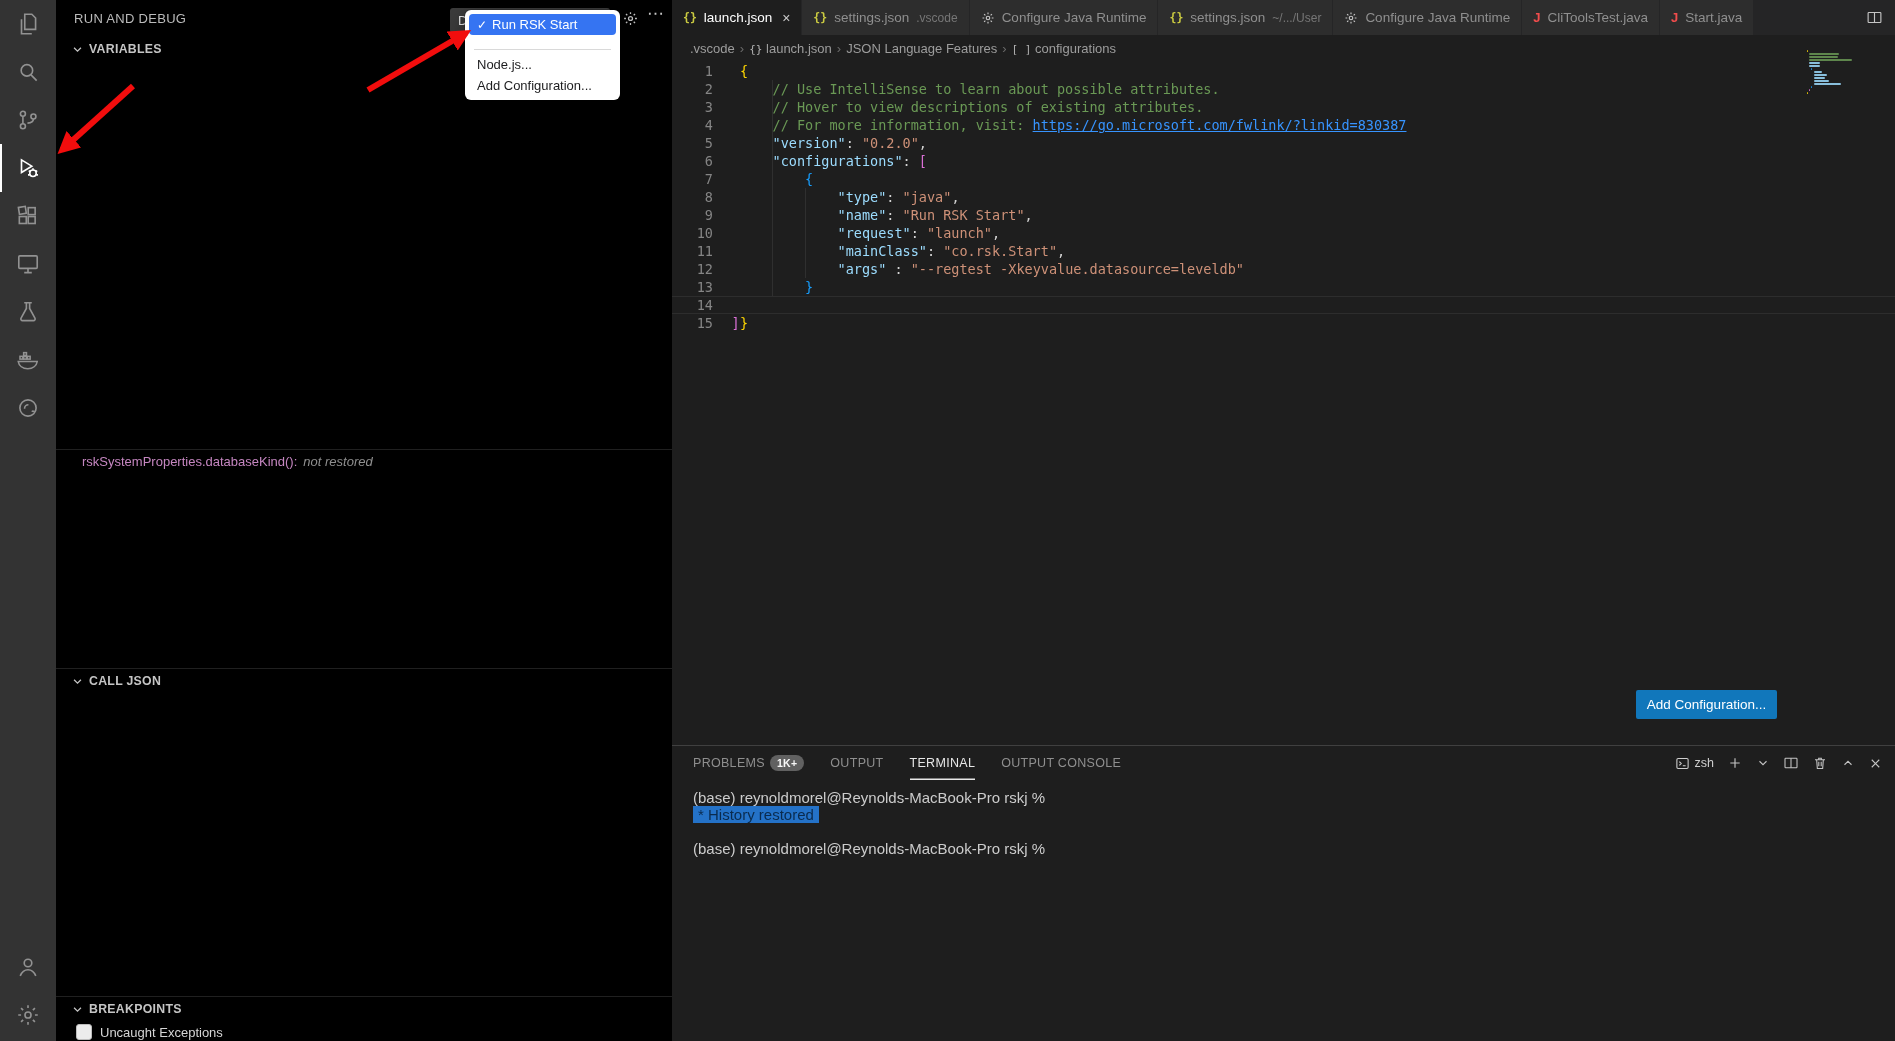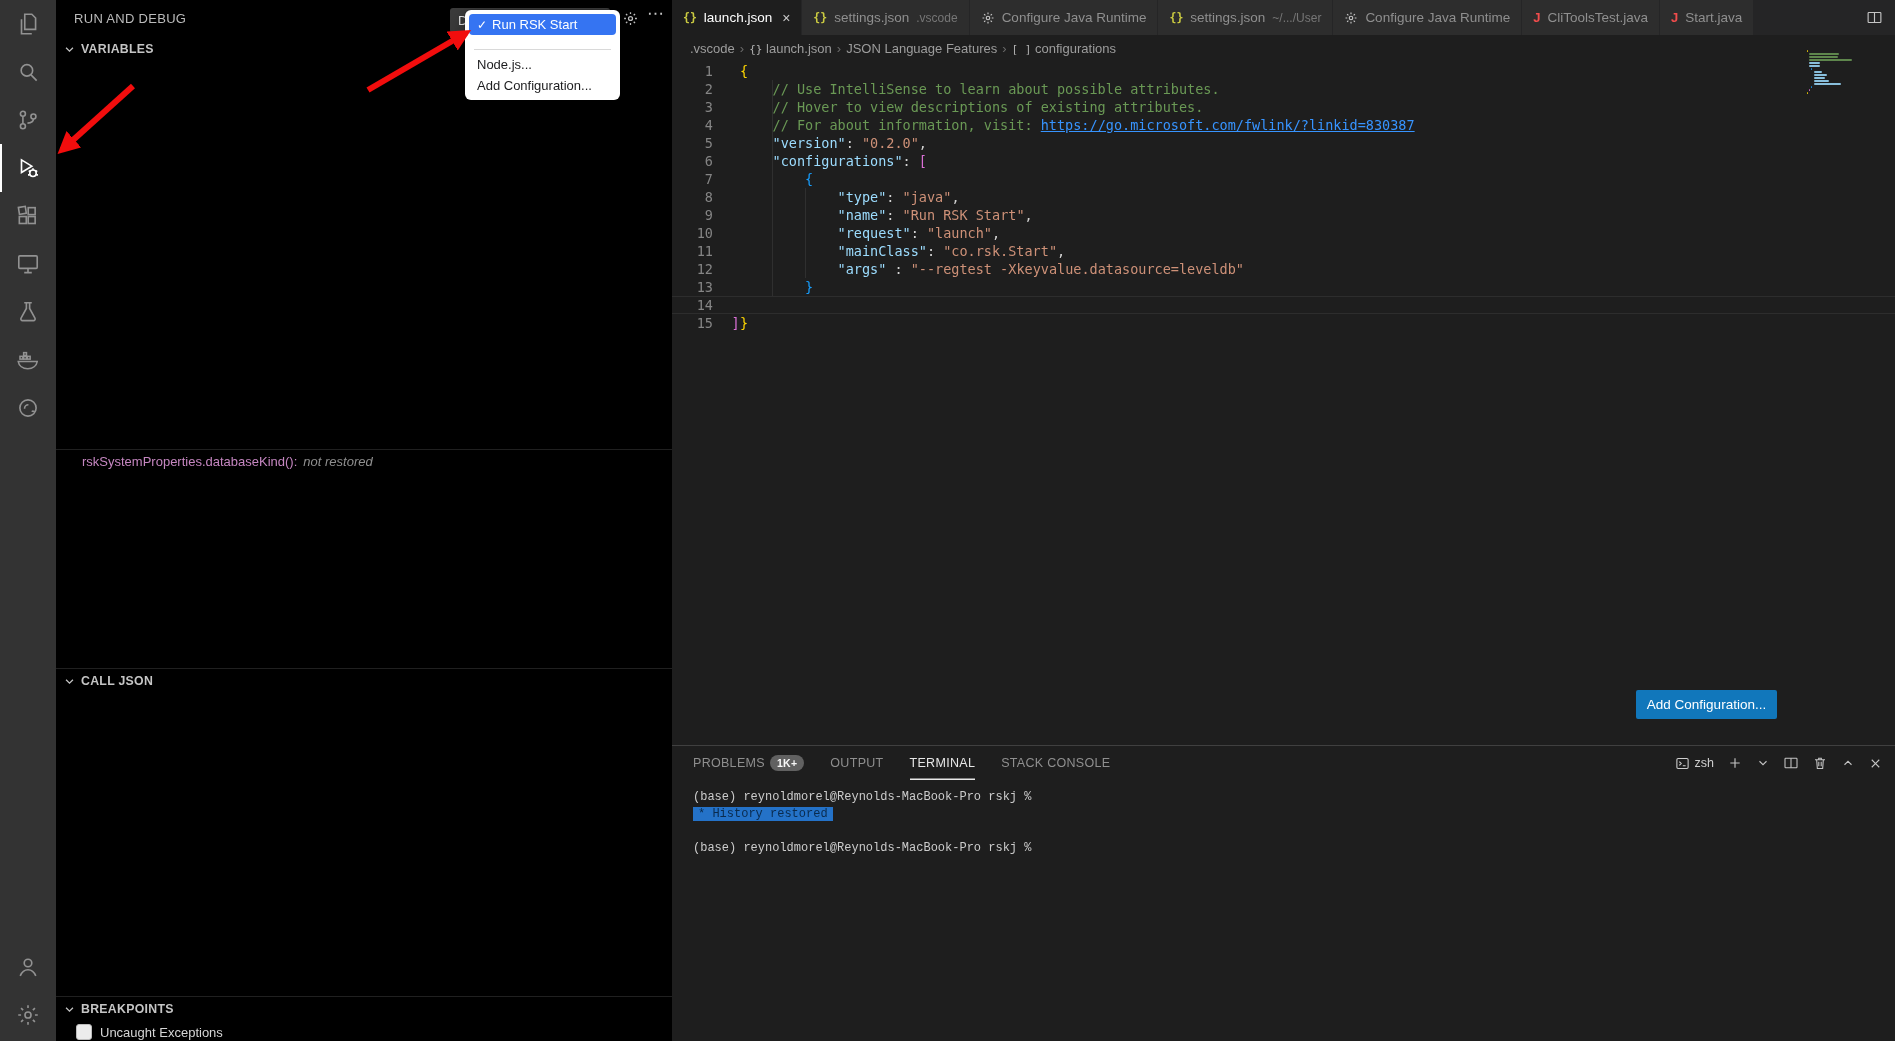--- a/index.html
+++ b/index.html
@@ -21,21 +21,21 @@
                 color:#eeeeee;font-size:13px;line-height:25px;padding-left:8px;box-sizing:border-box;}
   .sb-act{position:absolute;top:10px;color:#c5c5c5;cursor:pointer;}
   .sb-gear{left:566px;}
   .sb-dots{left:591px;top:3px;font-size:17px;letter-spacing:1px;}
 
   .pane{position:absolute;left:0;right:0;border-top:1px solid rgba(128,128,128,.25);}
   .pane-variables{top:37px;height:412px;border-top:none;}
   .pane-watch{top:449px;height:219px;}
   .pane-callstack{top:668px;height:328px;}
   .pane-breakpoints{top:996px;height:45px;}
-  .pane-header{display:flex;align-items:center;gap:6px;padding:5px 8px;color:#c5c5c5;
+  .pane-header{display:flex;align-items:center;gap:6px;padding:5px 16px;color:#c5c5c5;
                font-size:12.3px;font-weight:700;letter-spacing:.3px;cursor:pointer;}
   .pane-header svg{color:#c5c5c5;}
   .watch-row{margin:4px 0 0 26px;font-size:13px;white-space:nowrap;}
   .watch-expr{color:#c586c0;}
   .watch-val{color:#8f8f8f;font-style:italic;margin-left:6px;}
   .bp-row{margin:3px 0 0 20px;display:flex;align-items:center;gap:8px;}
   .bp-check{width:14px;height:14px;background:#ececec;border:1px solid #bdbdbd;border-radius:3px;}
   .bp-label{font-size:13px;color:#d5d5d5;}
 
   
@@ -91,21 +91,21 @@
   .panel-header{height:34px;display:flex;align-items:center;padding:0 12px 0 21px;}
   .ptabs{display:flex;gap:26px;height:100%;align-items:center;}
   .ptab{display:flex;align-items:center;gap:5px;color:#8f8f8f;font-size:12.5px;letter-spacing:.3px;
         height:100%;cursor:pointer;}
   .ptab.active{color:#e7e7e7;box-shadow:inset 0 -1.5px 0 #e7e7e7;}
   .pbadge{background:#616161;color:#f8f8f8;font-size:10.5px;font-weight:700;padding:2px 7px;border-radius:10px;}
   .pright{margin-left:auto;display:flex;align-items:center;gap:13px;color:#c5c5c5;text-align:right;}
   .shell{display:flex;align-items:center;gap:5px;font-size:12.5px;color:#cecece;cursor:pointer;}
   .picon{cursor:pointer;color:#c5c5c5;}
   .terminal{padding:9px 0 0 21px;}
-  .tline{white-space:pre;font-family:Liberation Mono, monospace;font-size:12px;line-height:17px;
+  .tline{white-space:pre;font-family:Liberation Sans, sans-serif;font-size:15px;line-height:17px;
          color:#cccccc;min-height:17px;}
   .t-restored{background:#2472c8;color:#0a2b4e;padding:0 5px;}
 
   
   .arrows{position:absolute;inset:0;z-index:60;pointer-events:none;}
 </style>
 </head>
 <body>
 
 <div class="root">
@@ -319,21 +319,21 @@
           <div class="cl">
             <span class="ln">2</span>
             <span class="lt"><span class="tk-p">    </span><span class="tk-c">// Use IntelliSense to learn about possible attributes.</span></span>
           </div>
           <div class="cl">
             <span class="ln">3</span>
             <span class="lt"><span class="tk-p">    </span><span class="tk-c">// Hover to view descriptions of existing attributes.</span></span>
           </div>
           <div class="cl">
             <span class="ln">4</span>
-            <span class="lt"><span class="tk-p">    </span><span class="tk-c">// For about information, visit: </span><span class="tk-u">https://go.microsoft.com/fwlink/?linkid=830387</span></span>
+            <span class="lt"><span class="tk-p">    </span><span class="tk-c">// For more information, visit: </span><span class="tk-u">https://go.microsoft.com/fwlink/?linkid=830387</span></span>
           </div>
           <div class="cl">
             <span class="ln">5</span>
             <span class="lt"><span class="tk-p">    </span><span class="tk-k">"version"</span><span class="tk-p">: </span><span class="tk-s">"0.2.0"</span><span class="tk-p">,</span></span>
           </div>
           <div class="cl">
             <span class="ln">6</span>
             <span class="lt"><span class="tk-p">    </span><span class="tk-k">"configurations"</span><span class="tk-p">: </span><span class="tk-b2">[</span></span>
           </div>
           <div class="cl">
@@ -402,21 +402,21 @@
               <span>PROBLEMS</span>
               <span class="pbadge">1K+</span>
             </div>
             <div class="ptab">
               <span>OUTPUT</span>
             </div>
             <div class="ptab active">
               <span>TERMINAL</span>
             </div>
             <div class="ptab">
-              <span>STACK CONSOLE</span>
+              <span>OUTPUT CONSOLE</span>
             </div>
           </div>
         <div class="pright">
           <span class="shell">
             <svg width="15" height="15" viewBox="0 0 24 24" fill="none" stroke="currentColor" stroke-width="1.7">
                 <rect x="3" y="4" width="18" height="16" rx="2"></rect>
                 <path d="M7 9l3 3-3 3M12.5 15.5H17"></path>
               </svg>
             <span>zsh</span>
           </span>

